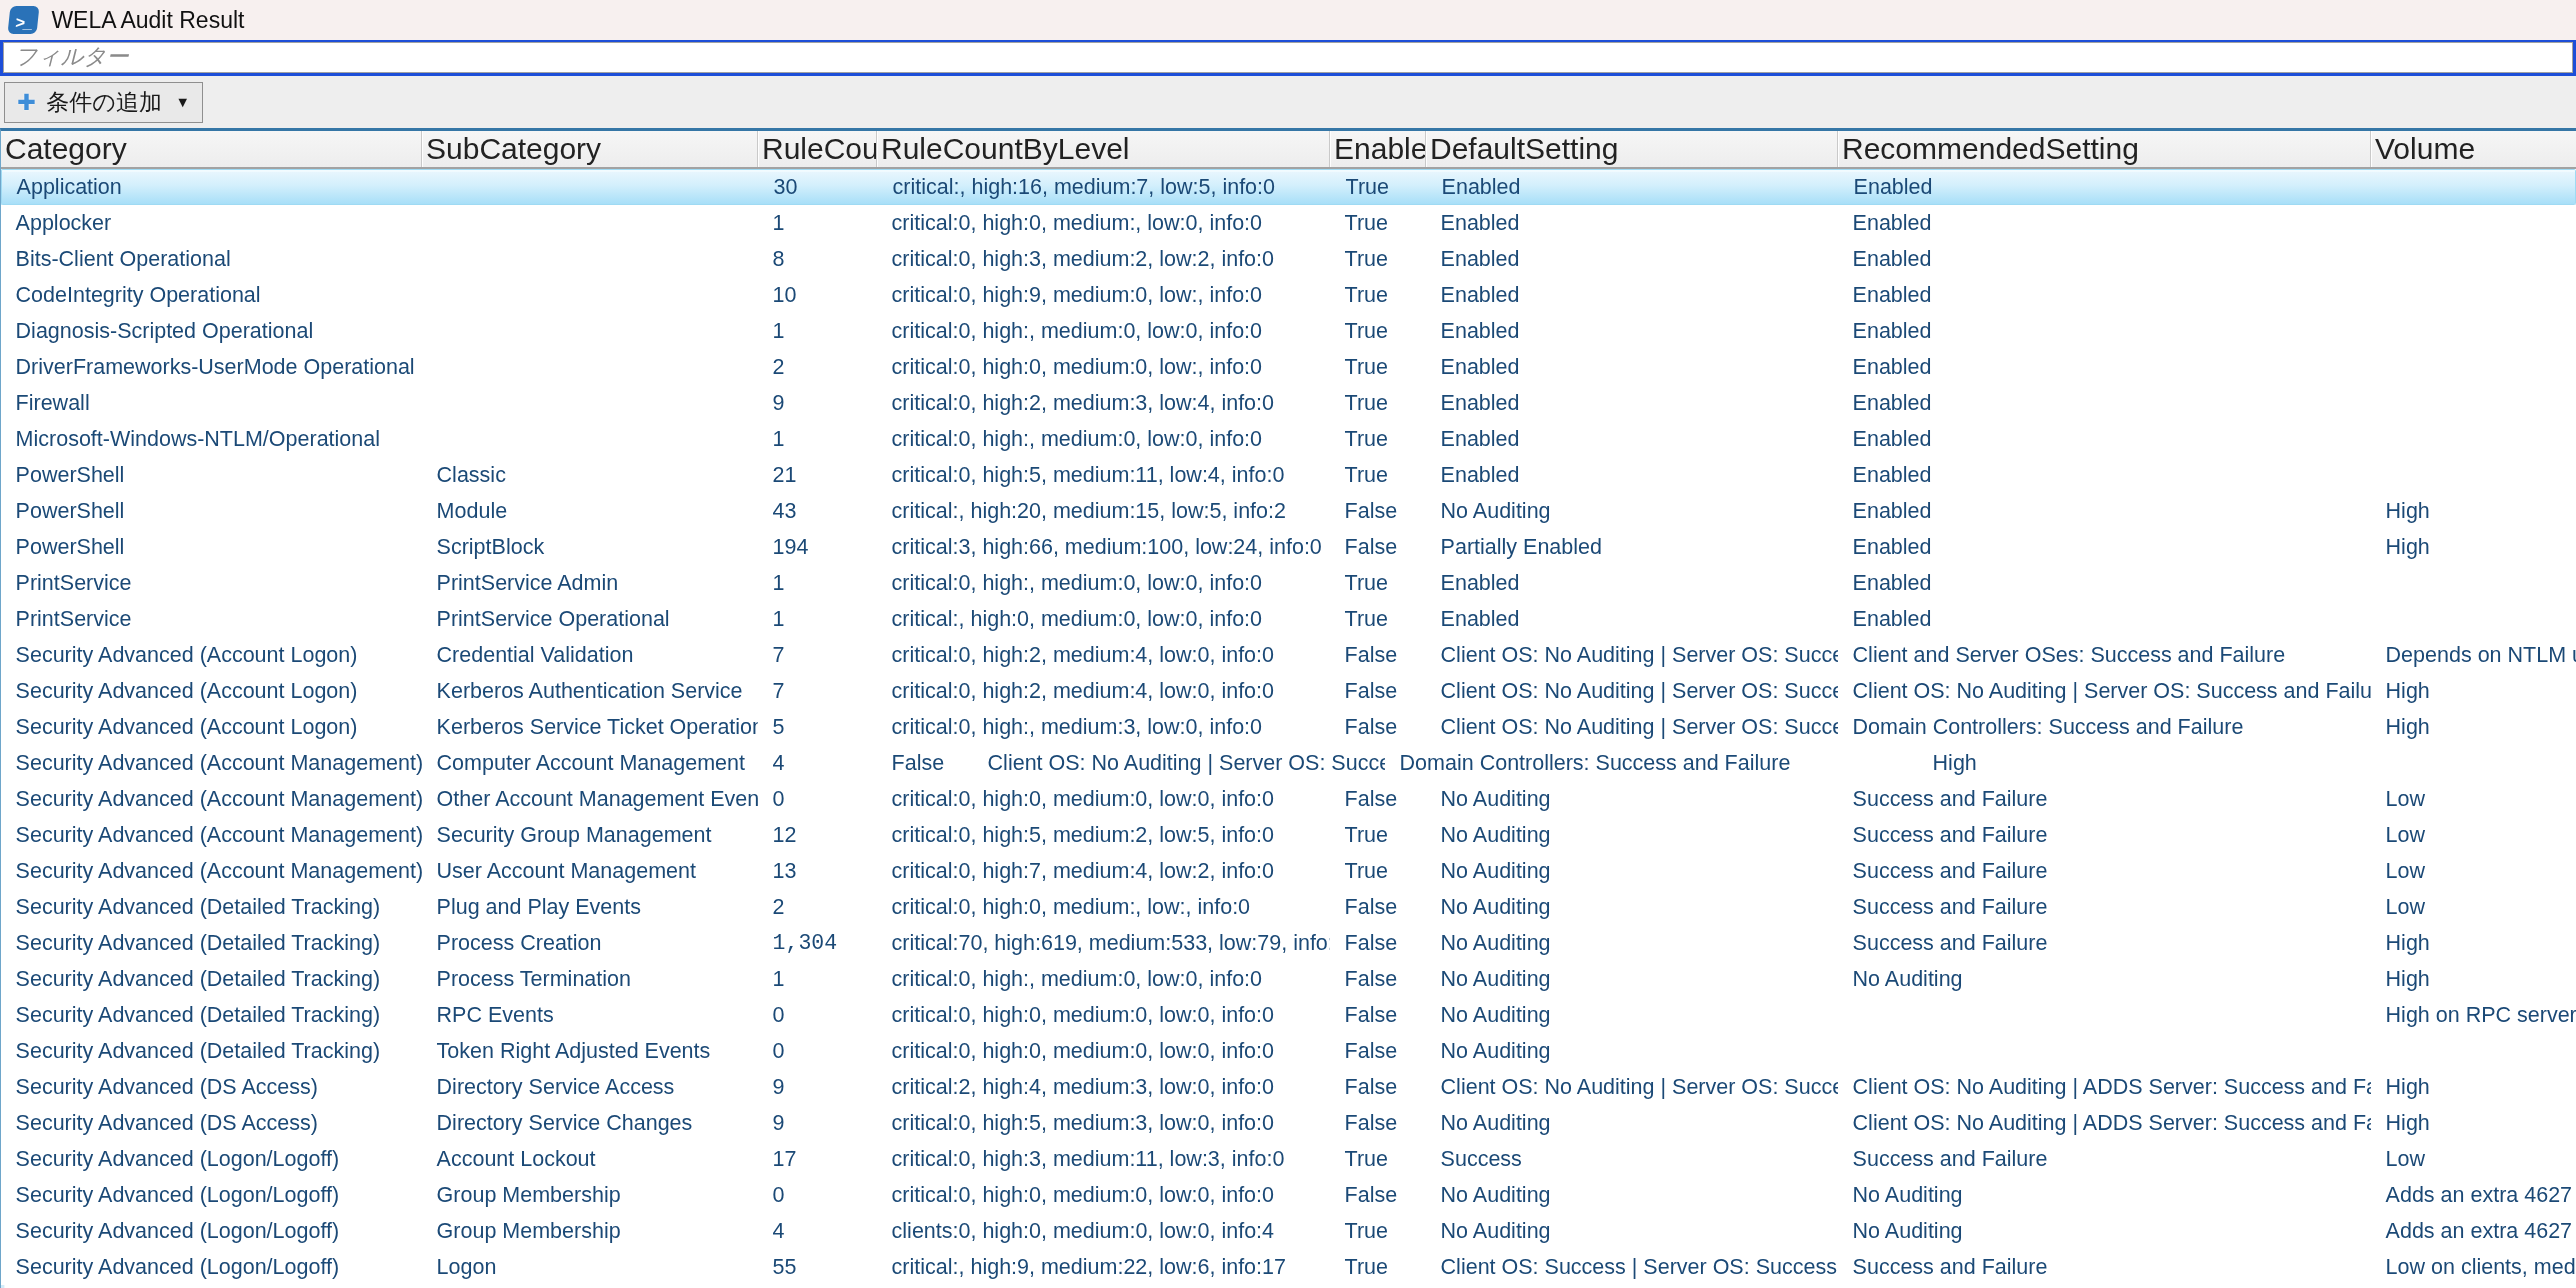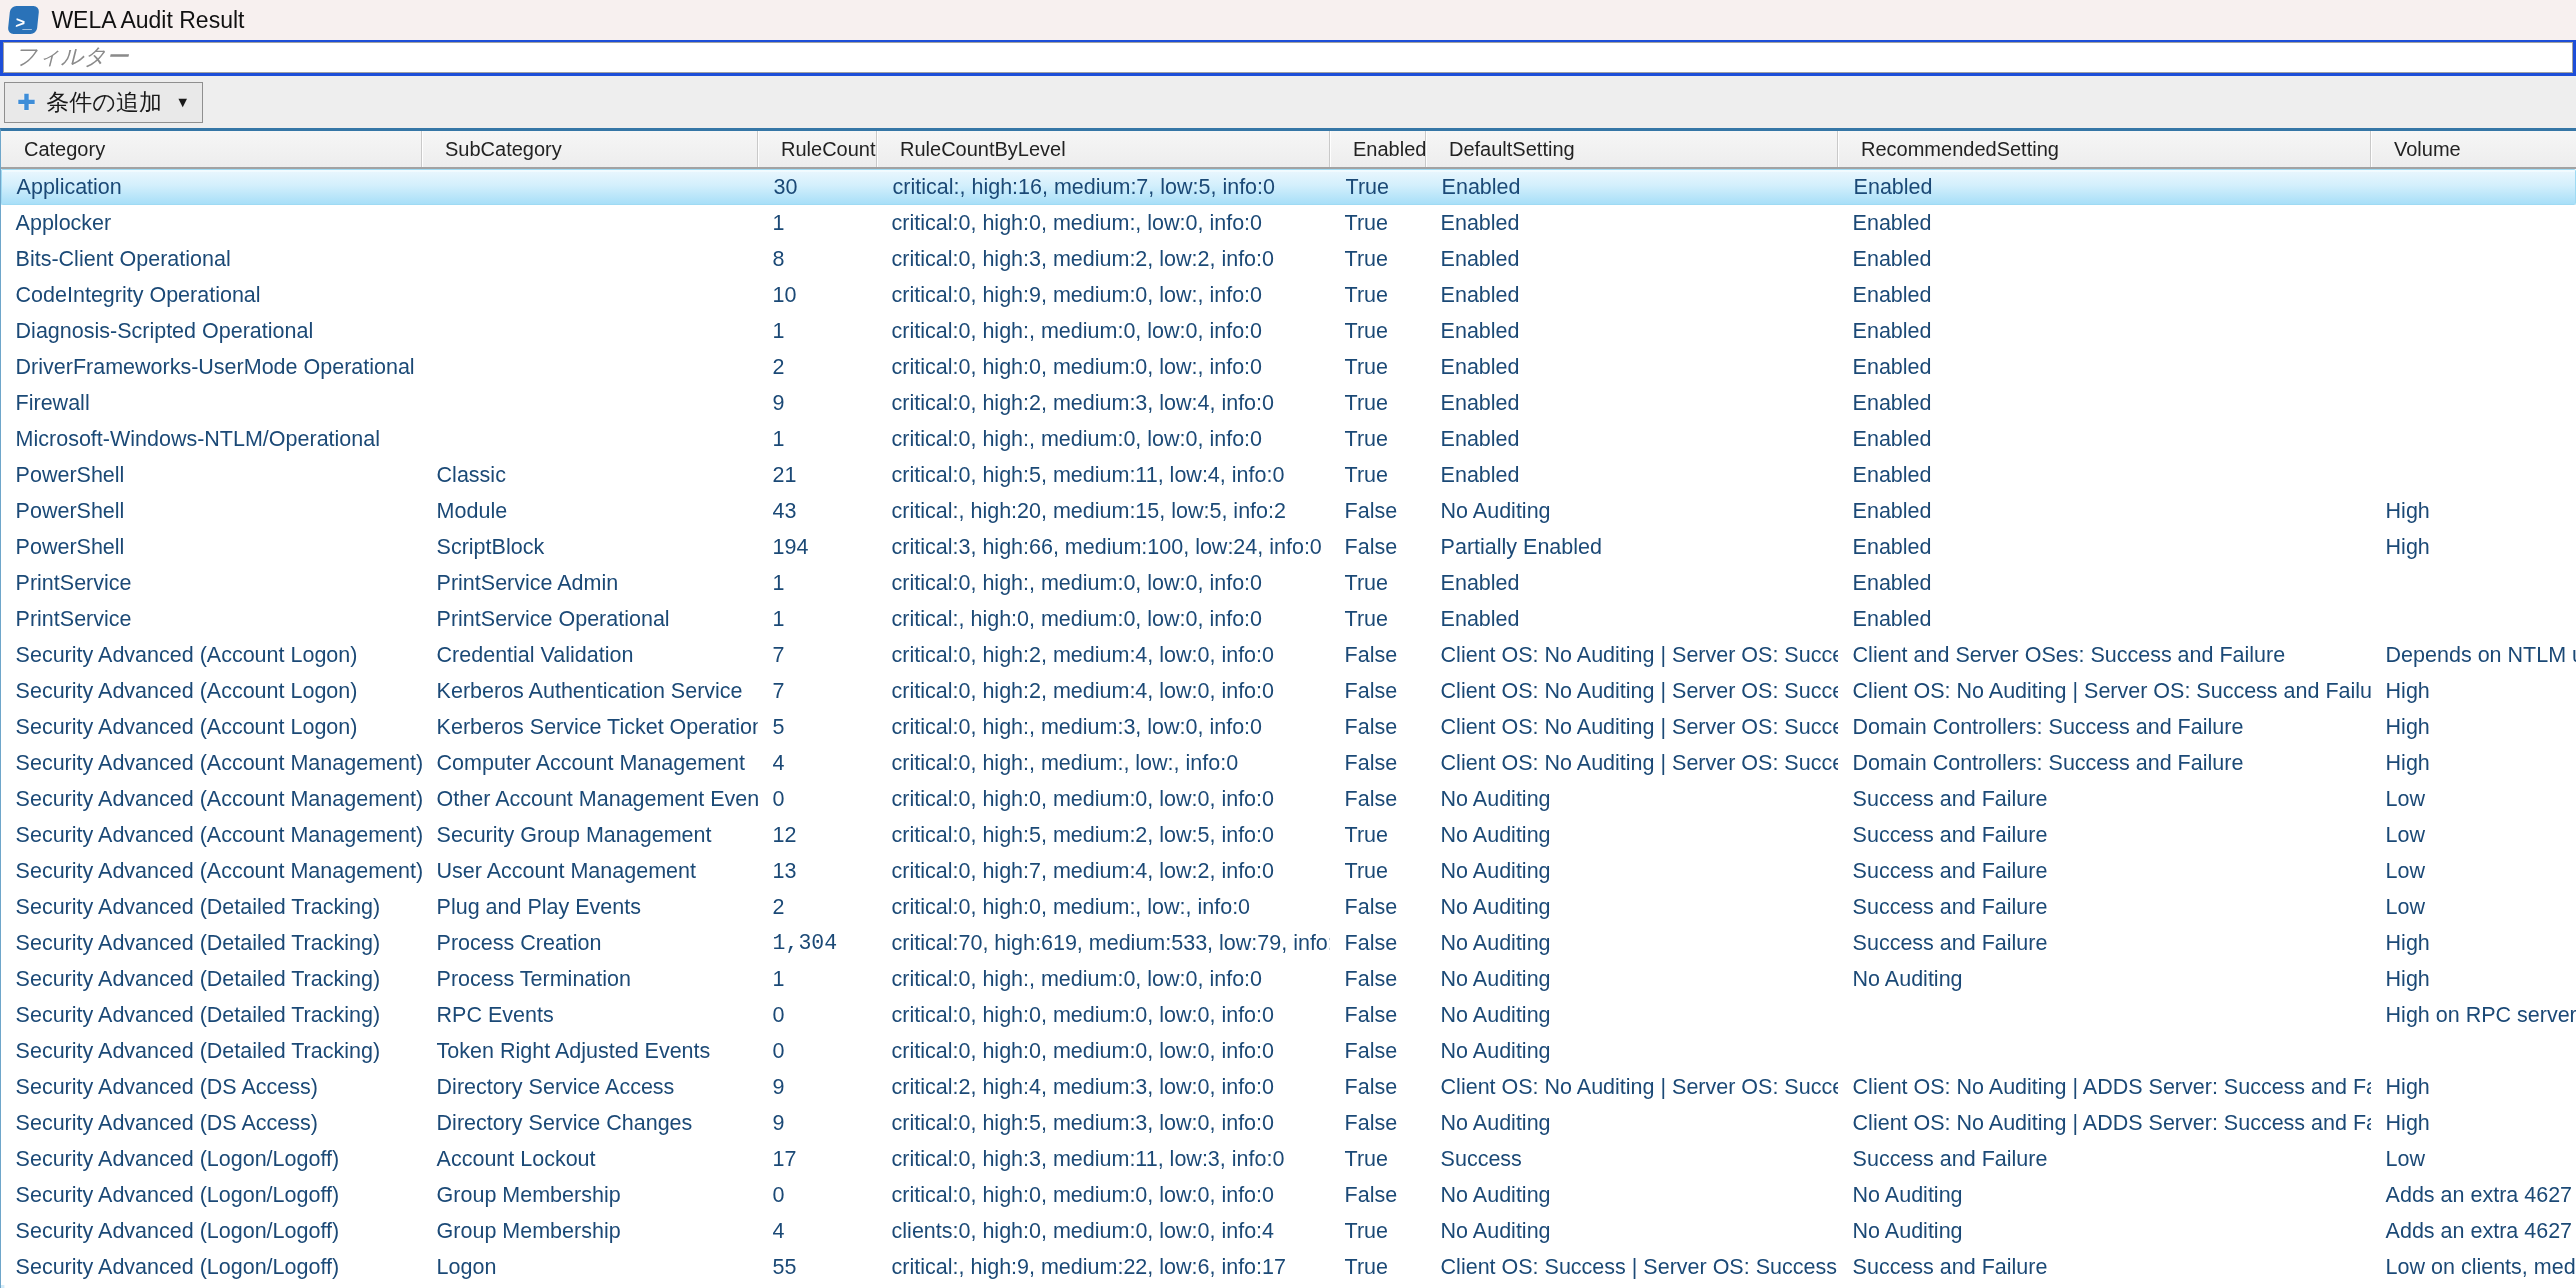--- a/index.html
+++ b/index.html
@@ -38,21 +38,21 @@
     display:inline-flex;align-items:center;gap:10.3px;padding:0 12px;font-size:23px;color:#1a1a1a;
     font-family:inherit;cursor:default;}
   .plus{color:#3f8ed8;font-size:22.4px;font-weight:bold;text-shadow:0 0 1.7px #ffffff;}
   .caret{font-size:14.6px;color:#1a1a1a;margin-left:3.4px;}
 
   
   .grid{flex:1 1 auto;border-top:3.4px solid var(--accent);border-left:0.9px solid #6ea6ca;
     box-shadow:inset 3.4px 0 0 #d4ecf9;overflow:hidden;display:flex;flex-direction:column;}
   .header-row{height:38px;background:linear-gradient(#f6f6f6,#ededed);
     border-bottom:2.6px solid #a2a2a2;display:flex;flex:0 0 auto;}
-  .hcell{height:100%;display:flex;align-items:center;padding-left:23px;font-size:20px;
+  .hcell{height:100%;display:flex;align-items:center;padding-left:4px;font-size:30px;
     color:var(--header-text);border-right:1.7px solid #c9c9c9;box-shadow:0.9px 0 0 #ffffff;
     white-space:nowrap;overflow:hidden;flex:0 0 auto;}
   .rows{flex:1 1 auto;overflow:hidden;}
   .row{height:36px;display:flex;background:#ffffff;}
   .cell{height:100%;display:flex;align-items:center;padding-left:14.6px;font-size:21.5px;
     color:var(--row-text);white-space:nowrap;overflow:hidden;flex:0 0 auto;}
   .row.selected{background:linear-gradient(to bottom,var(--sel-top) 0%,#d3effc 45%,var(--sel-bottom) 100%);
     border:0.9px solid var(--sel-border);border-radius:1.7px;
     box-shadow:inset 0 1.7px 0 #f2fbff,0 1.7px 0 #bfe9f9;}
 </style>
@@ -246,21 +246,20 @@
           <div class="cell" style="width: 453px;">critical:0, high:, medium:3, low:0, info:0</div>
           <div class="cell" style="width: 96px;">False</div>
           <div class="cell" style="width: 412px;">Client OS: No Auditing | Server OS: Success</div>
           <div class="cell" style="width: 533px;">Domain Controllers: Success and Failure</div>
           <div class="cell" style="width: 207px;">High</div>
         </div>
         <div class="row">
           <div class="cell" style="width: 421px;">Security Advanced (Account Management)</div>
           <div class="cell" style="width: 336px;">Computer Account Management</div>
           <div class="cell" style="width: 119px;">4</div>
-          <div class="cell" style="width: 453px;">critical:0, high:, medium:, low:, info:0</div>
           <div class="cell" style="width: 96px;">False</div>
           <div class="cell" style="width: 412px;">Client OS: No Auditing | Server OS: Success</div>
           <div class="cell" style="width: 533px;">Domain Controllers: Success and Failure</div>
           <div class="cell" style="width: 207px;">High</div>
         </div>
         <div class="row">
           <div class="cell" style="width: 421px;">Security Advanced (Account Management)</div>
           <div class="cell" style="width: 336px;">Other Account Management Events</div>
           <div class="cell" style="width: 119px;">0</div>
           <div class="cell" style="width: 453px;">critical:0, high:0, medium:0, low:0, info:0</div>

